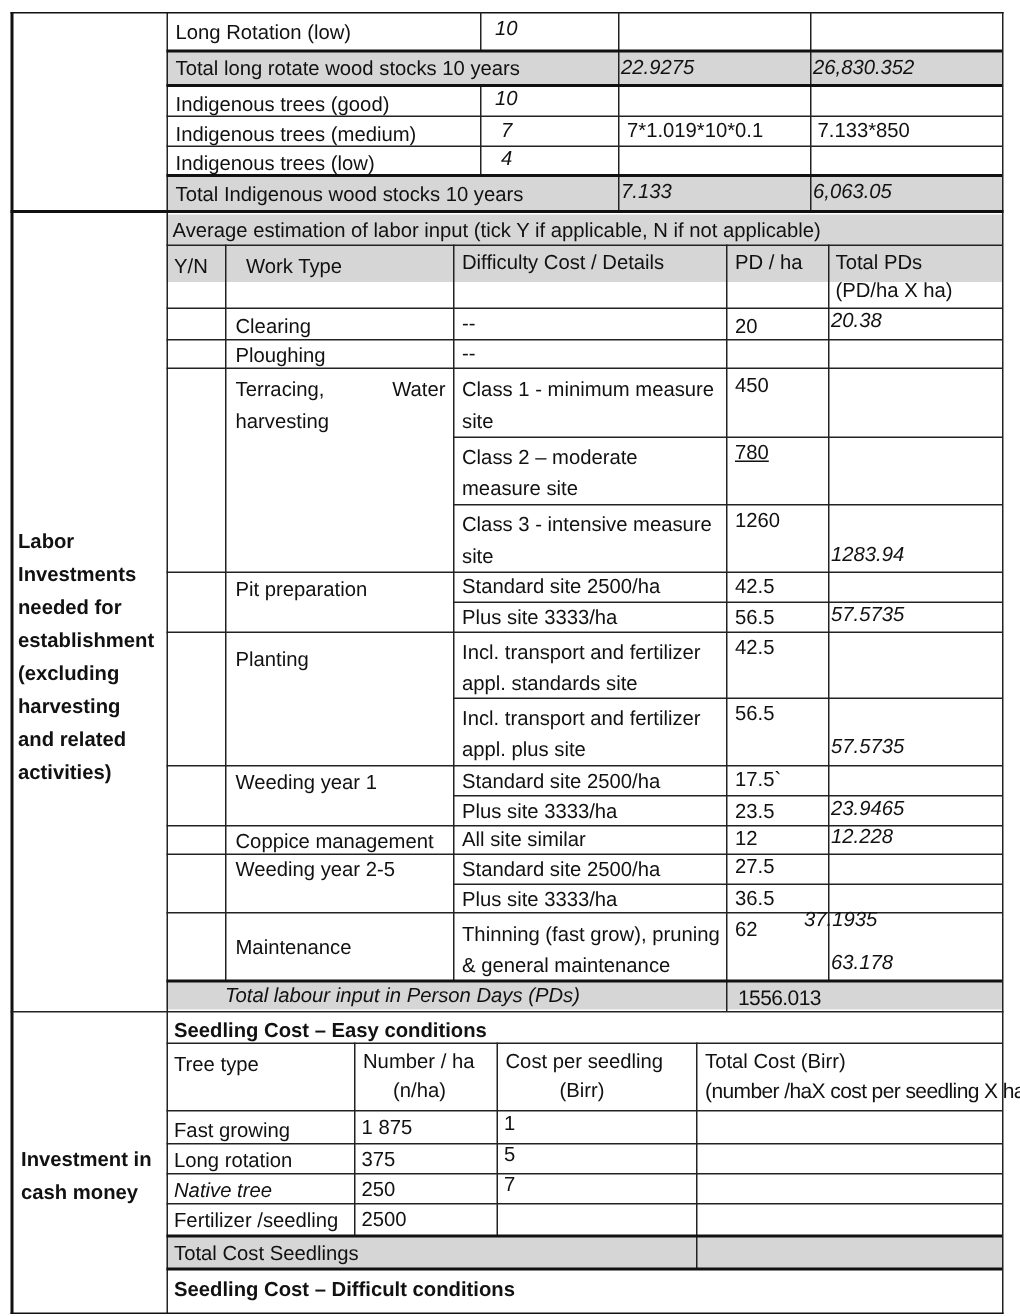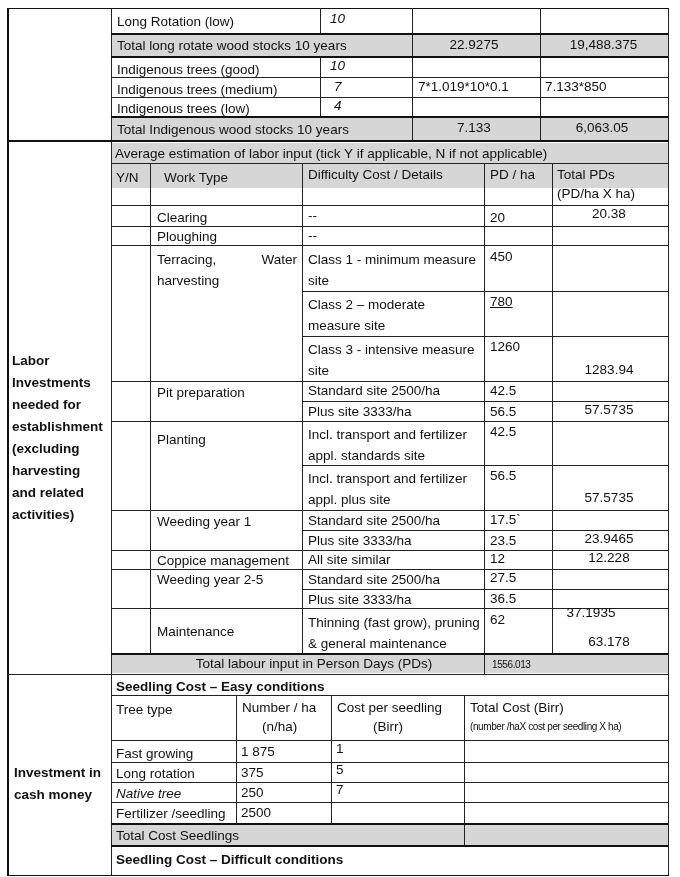--- a/index.html
+++ b/index.html
@@ -3,24 +3,24 @@
 <meta charset="utf-8">
 <style>
   html, body { margin:0; padding:0; background:#ffffff; }
   body { width:680px; height:877px; position:relative; overflow:hidden;
          font-family:"Liberation Sans", sans-serif; font-size:13.5px; color:#111; }
   .hl { position:absolute; height:1px; background:#222; }
   .vl { position:absolute; width:1px; background:#222; }
   .thick { background:#111; }
   .shade { position:absolute; background:#d6d6d6; }
   .txt { position:absolute; white-space:nowrap; line-height:16px; }
-  .r { text-align:center; }
+  .r { text-align:left;font-style:italic; }
   .i { font-style:italic; }
   .b { font-weight:bold; }
-  .small { font-size:10px; letter-spacing:-0.4px; }
+  .small { font-size:14px; letter-spacing:-0.4px; }
   .wrap { white-space:normal; }
 </style>
 </head>
 <body>
 
 <div class="shade" style="left:111px; top:34px; width:557px; height:23px;"></div>
 <div class="shade" style="left:111px; top:117px; width:557px; height:23px;"></div>
 <div class="shade" style="left:111px; top:143px; width:557px; height:45px;"></div>
 <div class="shade" style="left:111px; top:654px; width:557px; height:19px;"></div>
 <div class="shade" style="left:111px; top:824px; width:557px; height:22px;"></div>
@@ -41,21 +41,21 @@
 <div class="hl thick" style="left:111px; top:56px; width:557px; height:2px;"></div>
 <div class="hl" style="left:111px; top:77px; width:557px;"></div>
 <div class="hl" style="left:111px; top:97px; width:557px;"></div>
 <div class="hl thick" style="left:111px; top:116px; width:557px; height:2px;"></div>
 
 <div class="txt" style="left:117px; top:14px;">Long Rotation (low)</div>
 <div class="txt i" style="left:330px; top:11px;">10</div>
 
 <div class="txt" style="left:117px; top:38px;">Total long rotate wood stocks 10 years</div>
 <div class="txt r" style="left:414px; top:37px; width:120px;">22.9275</div>
-<div class="txt r" style="left:542px; top:37px; width:123px;">19,488.375</div>
+<div class="txt r" style="left:542px; top:37px; width:123px;">26,830.352</div>
 
 <div class="txt" style="left:117px; top:62px;">Indigenous trees (good)</div>
 <div class="txt i" style="left:330px; top:58px;">10</div>
 
 <div class="txt" style="left:117px; top:82px;">Indigenous trees (medium)</div>
 <div class="txt i" style="left:334px; top:79px;">7</div>
 <div class="txt" style="left:418px; top:79px;">7*1.019*10*0.1</div>
 <div class="txt" style="left:545px; top:79px;">7.133*850</div>
 
 <div class="txt" style="left:117px; top:101px;">Indigenous trees (low)</div>

